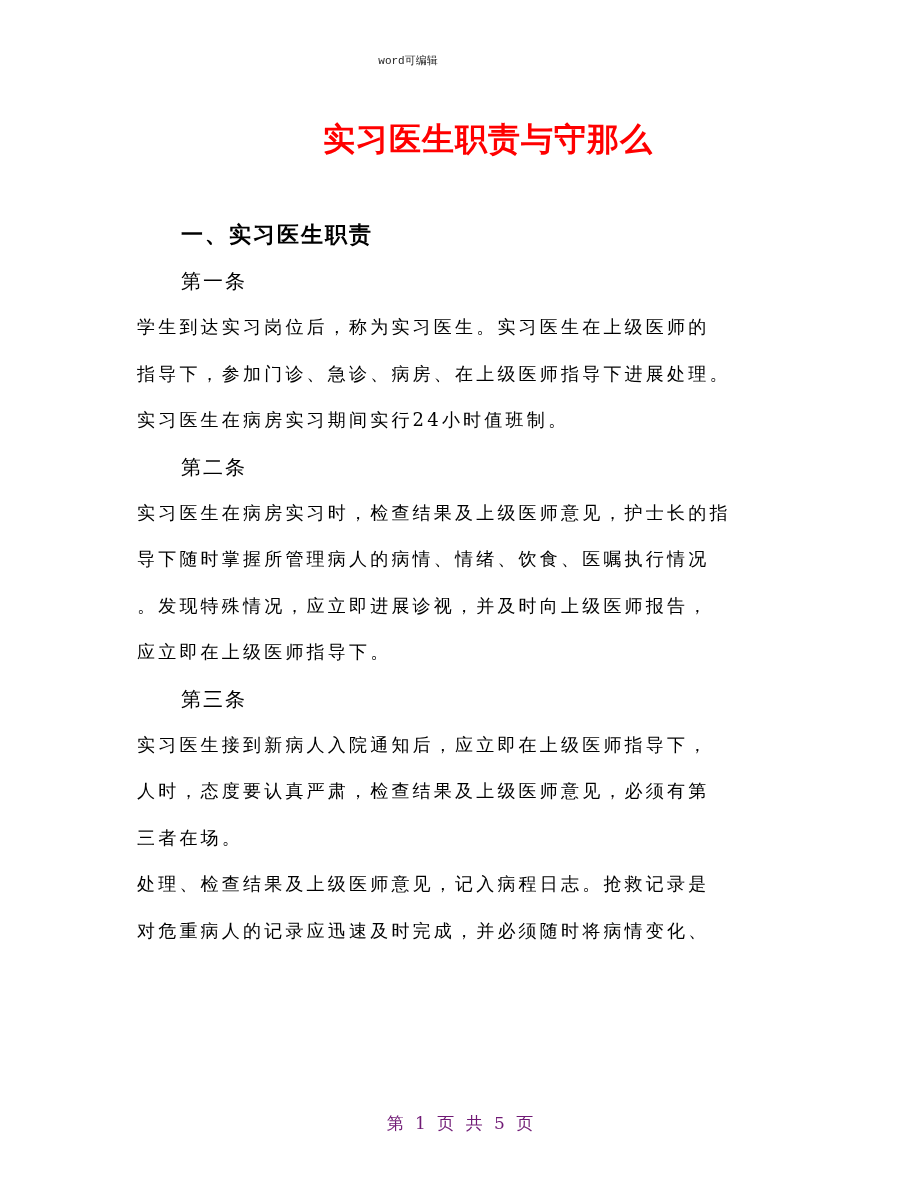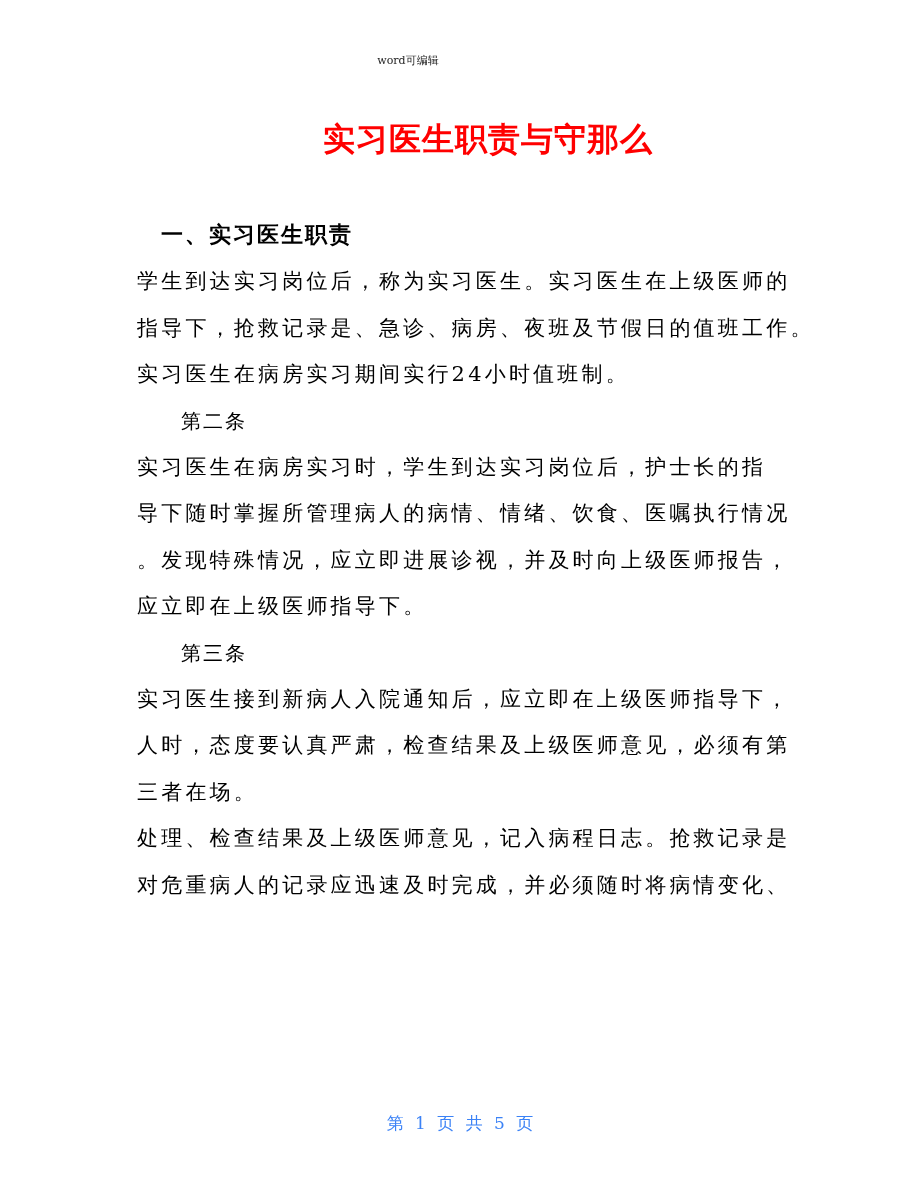--- a/index.html
+++ b/index.html
@@ -1,50 +1,51 @@
 <!DOCTYPE html>
 <html><head>
 <meta charset="utf-8">
 <style>
   html, body { margin: 0; padding: 0; background: #ffffff; }
   body { width: 920px; height: 1191px; position: relative; overflow: hidden;
          font-family: "DejaVu Serif", "Liberation Serif", serif; color: #000; }
   .header-note { position: absolute; top: 53px; left: 0; width: 816px; text-align: center;
-         font-size: 11px; color: #222; }
+         font-size: 11px; color: #222; font-family: Liberation Mono, monospace; }
   .doc-title { position: absolute; top: 118px; left: 0; width: 920px; text-align: center;
          font-family: "DejaVu Sans", "Liberation Sans", sans-serif; font-weight: bold;
          font-size: 32px; color: #ff0000; letter-spacing: 1px; padding-left: 28px; }
   .content { position: absolute; top: 212px; left: 137px; width: 650px; }
   .section-heading { font-family: "DejaVu Sans", "Liberation Sans", sans-serif; font-weight: bold;
-         font-size: 22px; margin-left: 24px; height: 46px; line-height: 46px; letter-spacing: 2px; }
+         font-size: 22px; margin-left: 44px; height: 46px; line-height: 46px; letter-spacing: 2px; }
   .article-label { font-size: 20px; margin-left: 44px; height: 46px; line-height: 46px; letter-spacing: 2px; }
-  .para { font-size: 21px; line-height: 46.5px; letter-spacing: 3.2px; text-align: justify; }
+  .para { font-size: 18px; line-height: 46.5px; letter-spacing: 3.2px; text-align: justify; }
   .para-line { display: block; white-space: nowrap; height: 46.5px; }
   .page-footer { position: absolute; top: 1112px; left: 0; width: 920px; text-align: center;
-         font-size: 17px; color: #3b82f6; word-spacing: 6px; }
+         font-size: 17px; color: #701a75; word-spacing: 6px; }
 </style>
 </head>
 <body>
 
 <div class="header-note">word可编辑</div>
 
 <div class="doc-title">实习医生职责与守那么</div>
 
 <div class="content">
   <div class="section-heading">一、实习医生职责</div>
 
+  <div class="article-label">第一条</div>
   <div class="para">
     <span class="para-line">学生到达实习岗位后，称为实习医生。实习医生在上级医师的</span>
-    <span class="para-line">指导下，抢救记录是、急诊、病房、夜班及节假日的值班工作。</span>
+    <span class="para-line">指导下，参加门诊、急诊、病房、在上级医师指导下进展处理。</span>
     <span class="para-line">实习医生在病房实习期间实行24小时值班制。</span>
   </div>
 
   <div class="article-label">第二条</div>
   <div class="para">
-    <span class="para-line">实习医生在病房实习时，学生到达实习岗位后，护士长的指</span>
+    <span class="para-line">实习医生在病房实习时，检查结果及上级医师意见，护士长的指</span>
     <span class="para-line">导下随时掌握所管理病人的病情、情绪、饮食、医嘱执行情况</span>
     <span class="para-line">。发现特殊情况，应立即进展诊视，并及时向上级医师报告，</span>
     <span class="para-line">应立即在上级医师指导下。</span>
   </div>
 
   <div class="article-label">第三条</div>
   <div class="para">
     <span class="para-line">实习医生接到新病人入院通知后，应立即在上级医师指导下，</span>
     <span class="para-line">人时，态度要认真严肃，检查结果及上级医师意见，必须有第</span>
     <span class="para-line">三者在场。</span>

